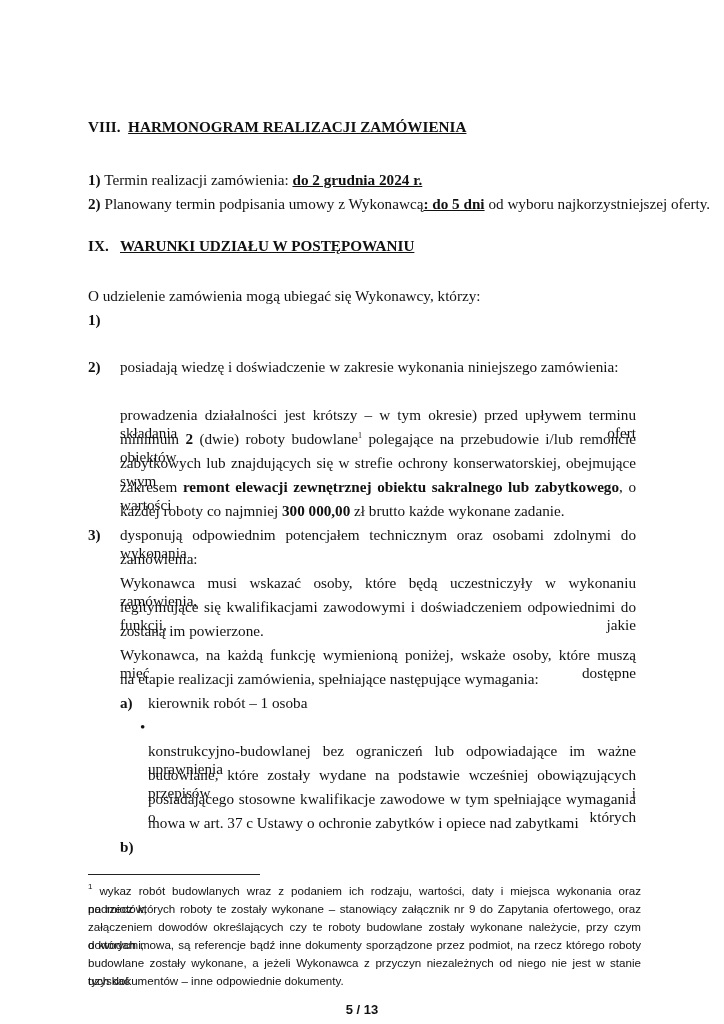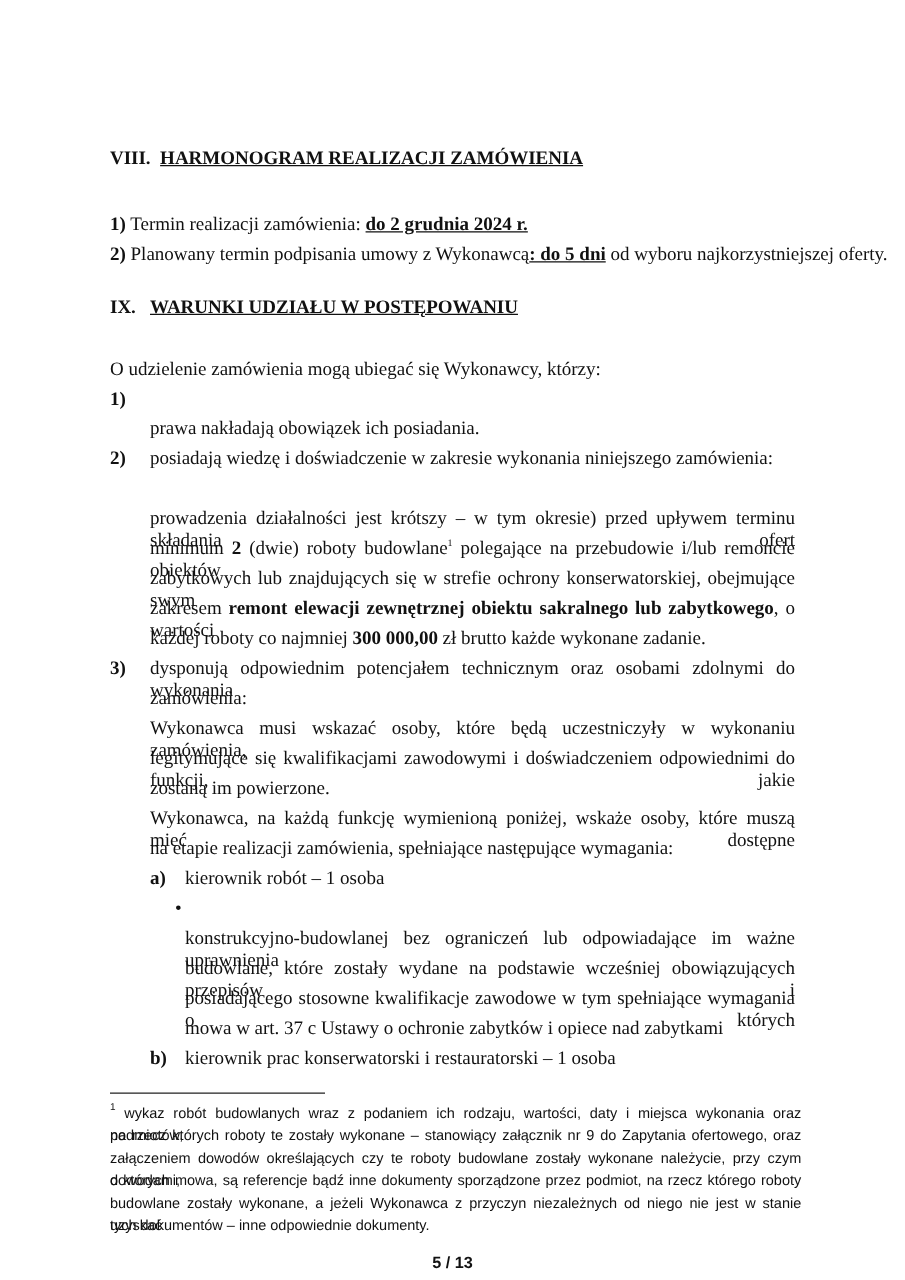--- a/index.html
+++ b/index.html
@@ -36,21 +36,20 @@
   </div>
 
   <div class="abs b" style="left:88px; top:205px;">
     <span>IX.</span>
     <span class="u" style="position:absolute; left:32px;">WARUNKI UDZIAŁU W POSTĘPOWANIU</span>
   </div>
 
   <div class="abs" style="left:88px; top:255px;">O udzielenie zamówienia mogą ubiegać się Wykonawcy, którzy:</div>
 
   <div class="abs b" style="left:88px; top:279px;">1)</div>
-  <div class="abs" style="left:120px; top:302px;">prawa nakładają obowiązek ich posiadania.</div>
 
   <div class="abs b" style="left:88px; top:326px;">2)</div>
   <div class="abs" style="left:120px; top:326px;">posiadają wiedzę i doświadczenie w zakresie wykonania niniejszego zamówienia:</div>
 
   <div class="abs just" style="left:120px; top:374px; width:516px;">prowadzenia działalności jest krótszy – w tym okresie) przed upływem terminu składania ofert</div>
   <div class="abs just" style="left:120px; top:398px; width:516px;">
     <span>minimum </span><span class="b">2</span><span> (dwie) roboty budowlane</span><sup>1</sup><span> polegające na przebudowie i/lub remoncie obiektów</span>
   </div>
   <div class="abs just" style="left:120px; top:446px; width:516px;">
     <span>zakresem </span><span class="b">remont elewacji zewnętrznej obiektu sakralnego lub zabytkowego</span><span>, o wartości</span>
@@ -72,21 +71,20 @@
   <div class="abs b" style="left:120px; top:662px;">a)</div>
   <div class="abs" style="left:148px; top:662px;">kierownik robót –  1 osoba</div>
 
   <div class="abs" style="left:140px; top:686px;">•</div>
   <div class="abs just" style="left:148px; top:734px; width:488px;">budowlane, które zostały wydane  na podstawie wcześniej obowiązujących przepisów i</div>
   <div class="abs just" style="left:148px; top:710px; width:488px;">konstrukcyjno-budowlanej bez ograniczeń  lub odpowiadające im ważne uprawnienia</div>
   <div class="abs just" style="left:148px; top:758px; width:488px;">posiadającego stosowne kwalifikacje zawodowe w tym spełniające wymagania o których</div>
   <div class="abs" style="left:148px; top:782px;">mowa w art. 37 c  Ustawy o ochronie zabytków i opiece nad zabytkami</div>
 
   <div class="abs b" style="left:120px; top:806px;">b)</div>
-  <div class="abs" style="left:148px; top:806px;">kierownik prac konserwatorski i restauratorski – 1 osoba</div>
 
   <div class="footnote-rule"></div>
   <div class="fn" style="top:850px;">
     <span class="fnline"><sup>1</sup><span> wykaz robót budowlanych wraz z podaniem ich rodzaju, wartości, daty i miejsca wykonania oraz  podmiotów,</span></span>
     <span class="fnline">na rzecz których roboty te zostały wykonane – stanowiący załącznik nr 9 do Zapytania ofertowego, oraz</span>
     <span class="fnline">załączeniem dowodów określających czy te roboty budowlane zostały wykonane należycie, przy czym dowodami,</span>
     <span class="fnline">o których mowa, są referencje bądź inne dokumenty sporządzone przez podmiot, na rzecz którego roboty</span>
     <span class="fnline">budowlane zostały wykonane, a jeżeli Wykonawca z przyczyn niezależnych od niego nie jest w stanie uzyskać</span>
     <span class="fnline last">tych dokumentów – inne odpowiednie dokumenty.</span>
   </div>

